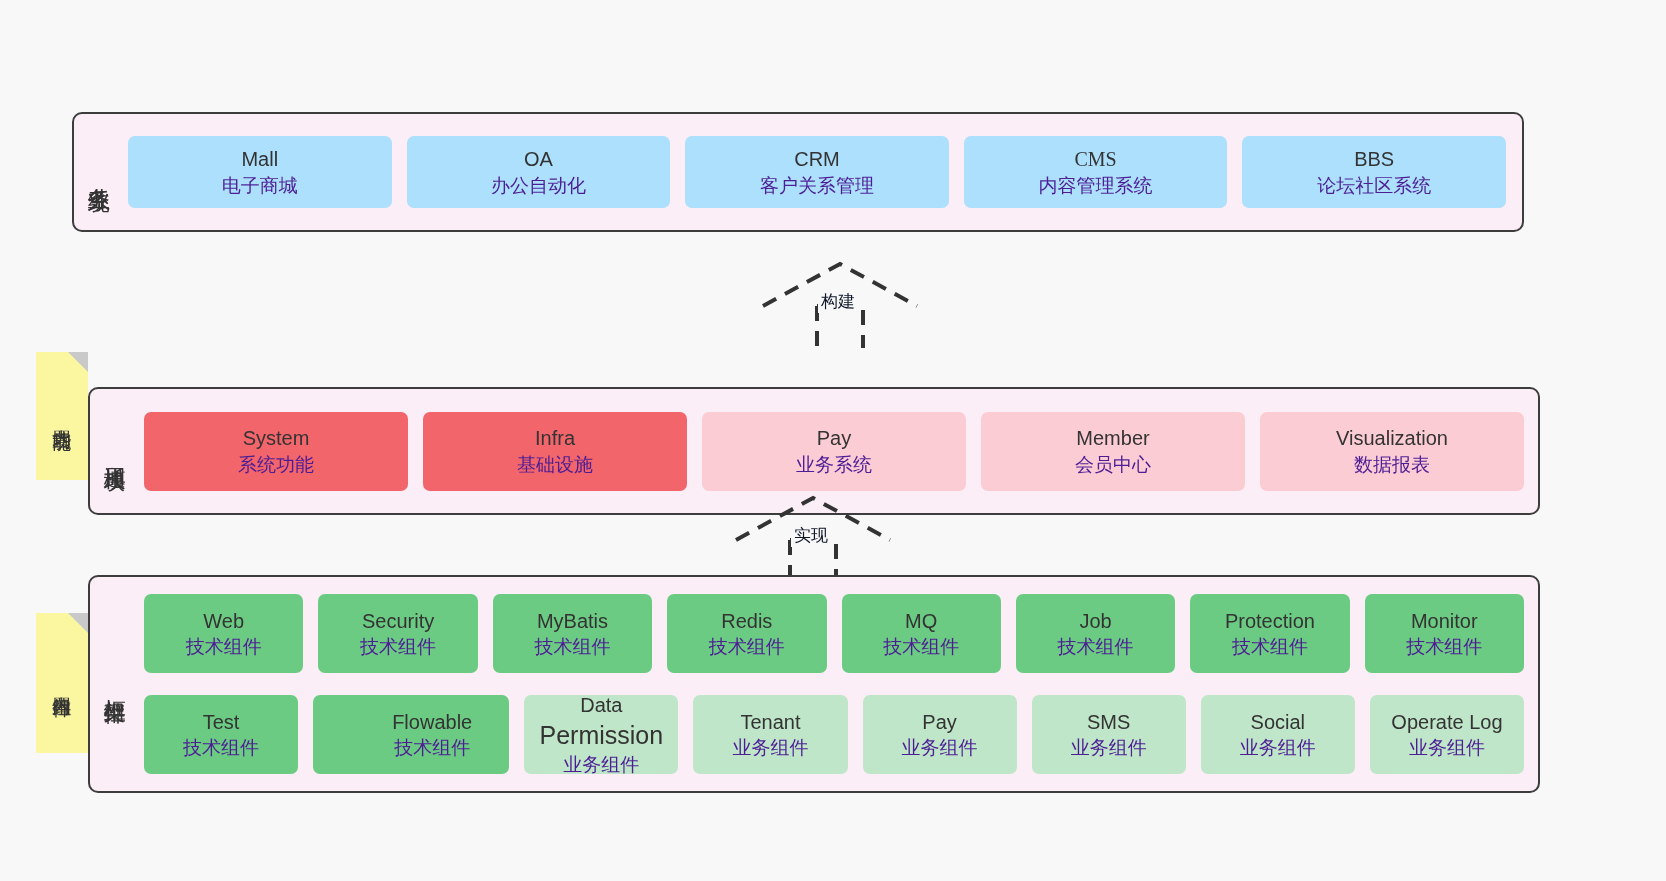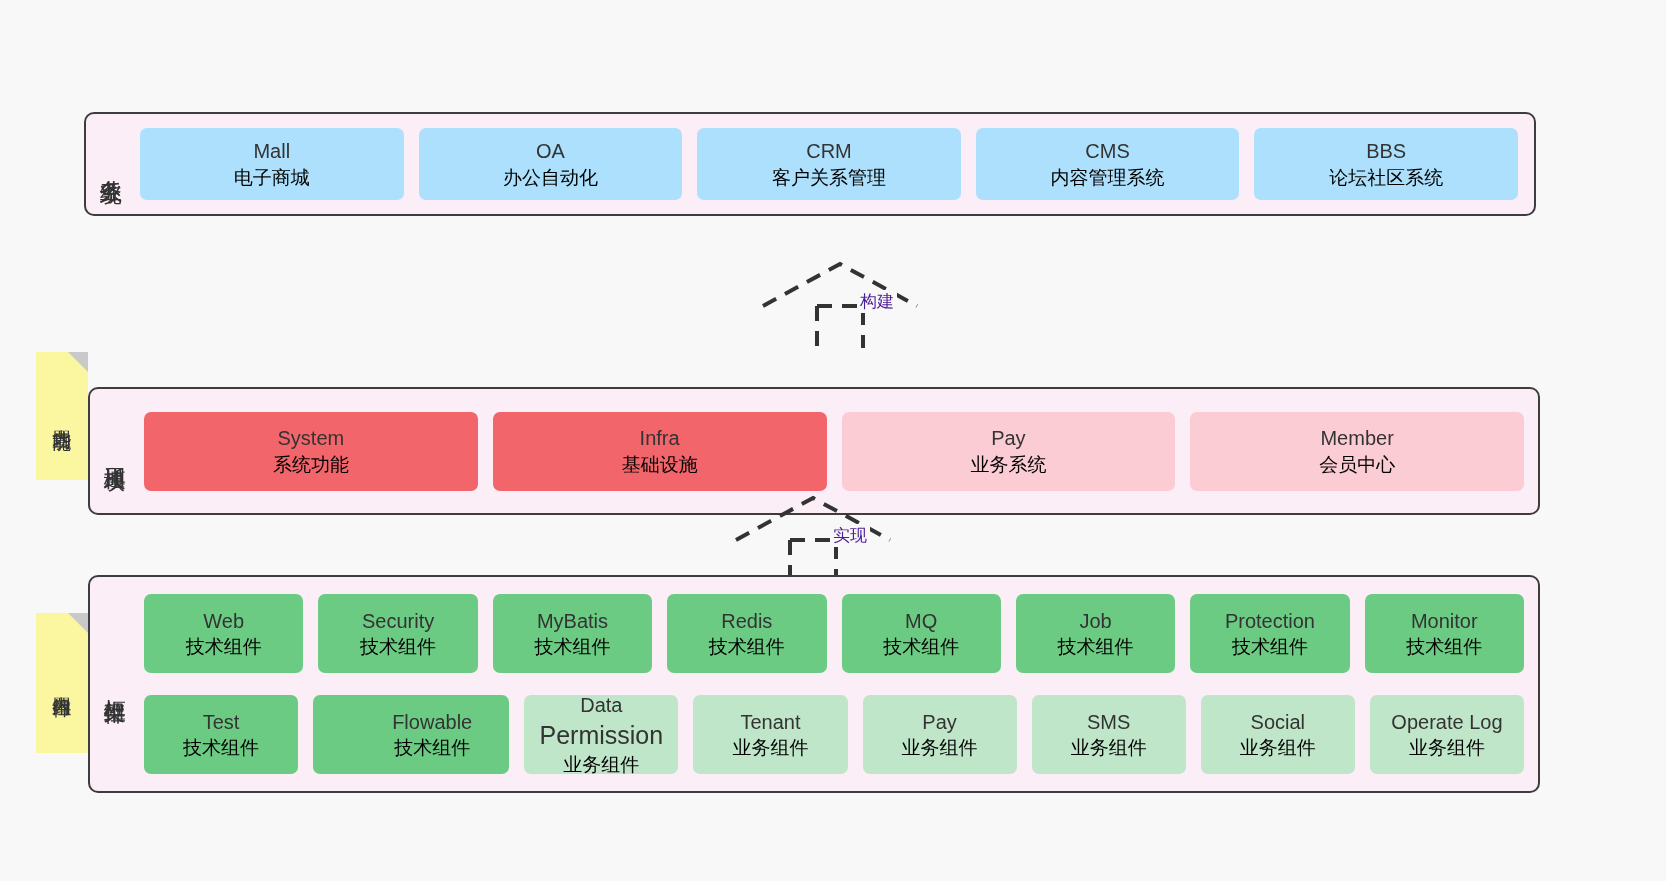--- a/index.html
+++ b/index.html
@@ -60,24 +60,24 @@
     align-items:center;
     justify-content:center;
     text-align:center;
     line-height:1.32;
     box-sizing:border-box;
     padding:4px 6px;
     user-select:none;
   }
   .cell .t1{font-size:20px;color:#333;}
   .cell .t2{font-size:25px;color:#333;}
-  .cell .t3{font-size:19px;color:#000000;}
-
-  
-  #layer-business{ left:84px;  top:112px; width:1452px; height:104px;}
+  .cell .t3{font-size:19px;color:#4c1d95;}
+
+  
+  #layer-business{ left:72px;  top:112px; width:1452px; height:120px;}
   #layer-business .layer-body{ padding-right:16px; }
   #layer-business .row{height:72px;}
 
   #layer-common{ left:88px;  top:347px; width:1452px; height:128px;margin-top:40px;}
   #layer-common .row{height:79px;}
 
   #layer-framework{ left:88px; top:575px; width:1452px; height:218px;}
   #layer-framework .layer-body{}
   #layer-framework .row{height:79px;}
 
@@ -106,26 +106,25 @@
   }
   #sticky-common   {left:36px; top:352px; height:128px;}
   #sticky-framework{left:36px; top:613px; height:140px;}
 
   
   .uml-arrow{position:absolute;}
   .uml-arrow svg{display:block;overflow:visible;}
   .uml-label{
     position:absolute;
     font-size:17px;
-    color:#4c1d95;
+    color:#0f172a;
     background:#f8f8f8;
     padding:0 3px;
     white-space:nowrap;
     user-select:none;
-    margin-left:39px;
   }
   #arrow-build{ left:755px; top:258px; }
   #arrow-build .uml-label{ left:63px; top:32px; }
   #arrow-impl { left:728px; top:492px; }
   #arrow-impl  .uml-label{ left:63px; top:32px; }
 </style>
 </head>
 <body style="background: rgb(248, 248, 248);">
 
 <div class="canvas">
@@ -139,21 +138,21 @@
             <div class="t3">电子商城</div>
           </div>
           <div class="cell" style="background: rgb(172, 224, 253);">
             <div class="t1">OA</div>
             <div class="t3">办公自动化</div>
           </div>
           <div class="cell" style="background: rgb(172, 224, 253);">
             <div class="t1">CRM</div>
             <div class="t3">客户关系管理</div>
           </div>
-          <div class="cell" style="background: rgb(172, 224, 253);">
+          <div class="cell" style="background: rgb(172, 224, 253); font-family: Liberation Serif, serif;">
             <div class="t1">CMS</div>
             <div class="t3">内容管理系统</div>
           </div>
           <div class="cell" style="background: rgb(172, 224, 253);">
             <div class="t1">BBS</div>
             <div class="t3">论坛社区系统</div>
           </div>
         </div>
     </div>
   </div>
@@ -184,20 +183,24 @@
             <div class="t3">基础设施</div>
           </div>
           <div class="cell" style="background: rgb(252, 204, 212);">
             <div class="t1">Pay</div>
             <div class="t3">业务系统</div>
           </div>
           <div class="cell" style="background: rgb(252, 204, 212);">
             <div class="t1">Member</div>
             <div class="t3">会员中心</div>
           </div>
+          <div class="cell" style="background: rgb(252, 204, 212);">
+            <div class="t1">Visualization</div>
+            <div class="t3">数据报表</div>
+          </div>
         </div>
     </div>
   </div>
 
   <div class="uml-arrow" id="arrow-impl">
     <svg width="170" height="90" viewBox="0 0 170 90" aria-hidden="true">
       <path d="M 8 48 L 85 6 L 162 48" fill="none" stroke="#333333" stroke-width="4" stroke-dasharray="15,10" stroke-linecap="butt"></path>
       <path d="M 62 48 L 108 48 L 108 90" fill="none" stroke="#333333" stroke-width="4" stroke-dasharray="15,10"></path>
       <path d="M 62 48 L 62 90" fill="none" stroke="#333333" stroke-width="4" stroke-dasharray="15,10"></path>
     </svg>

